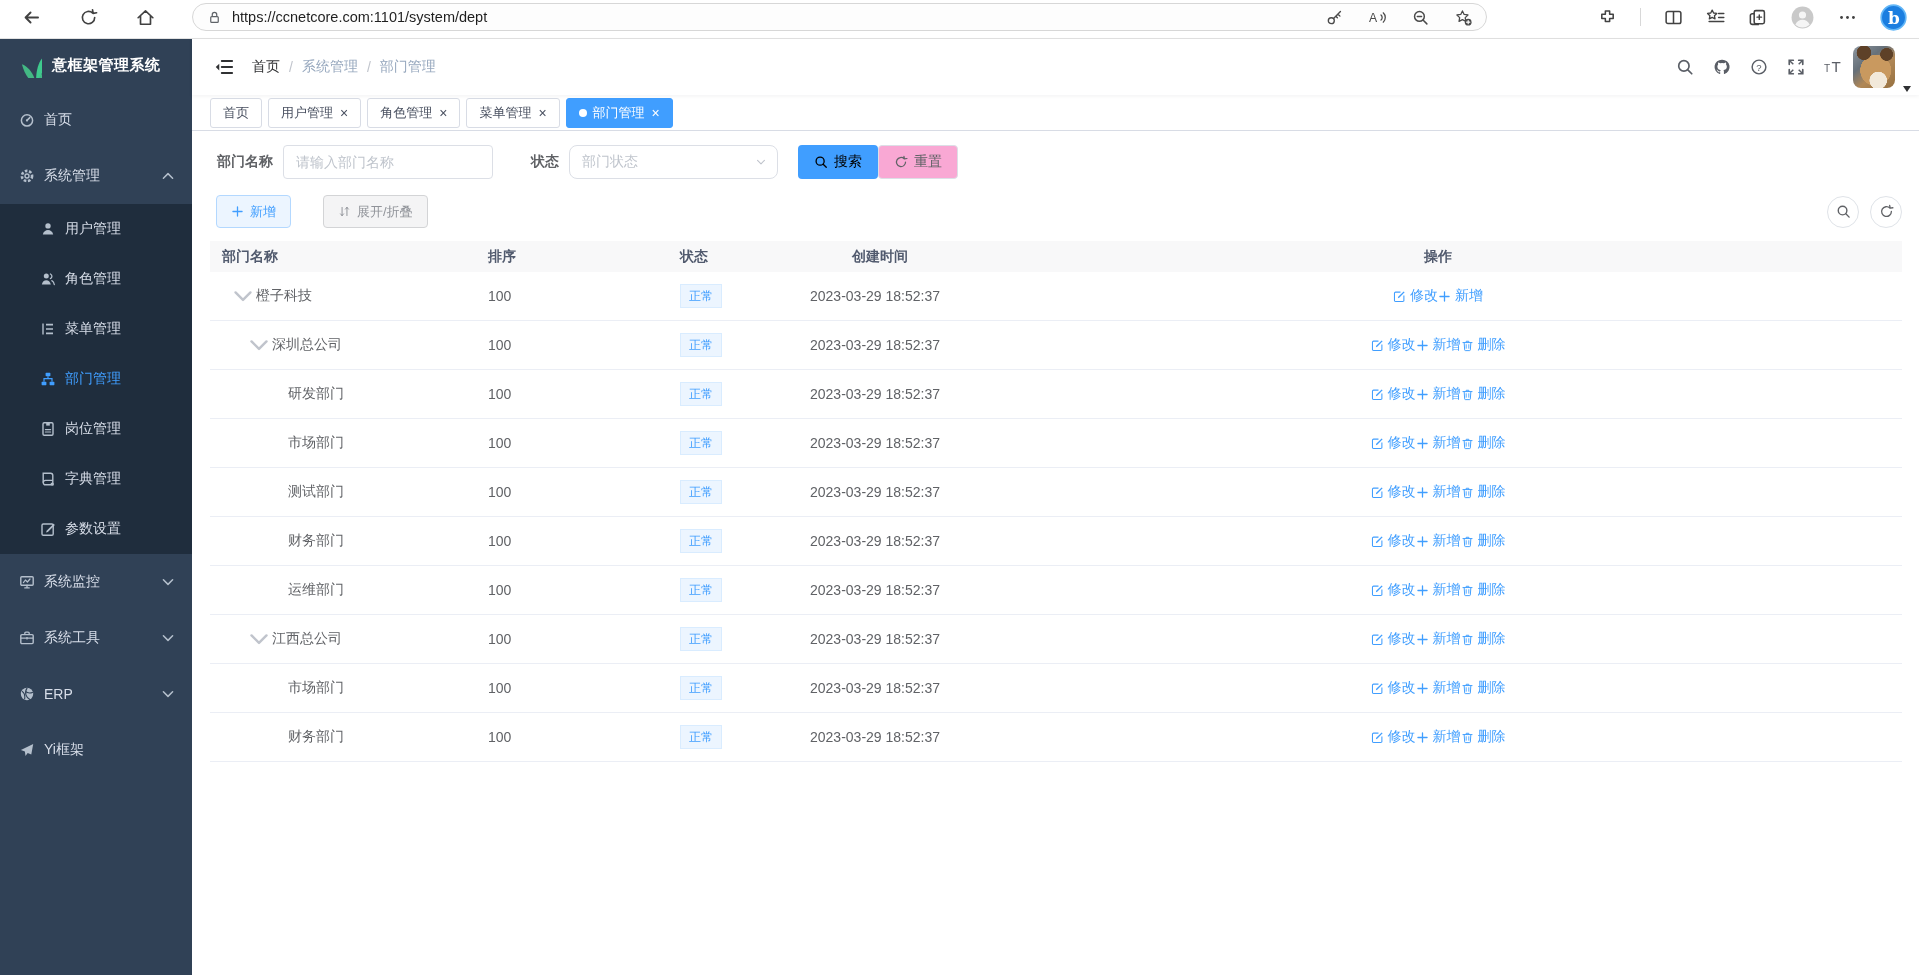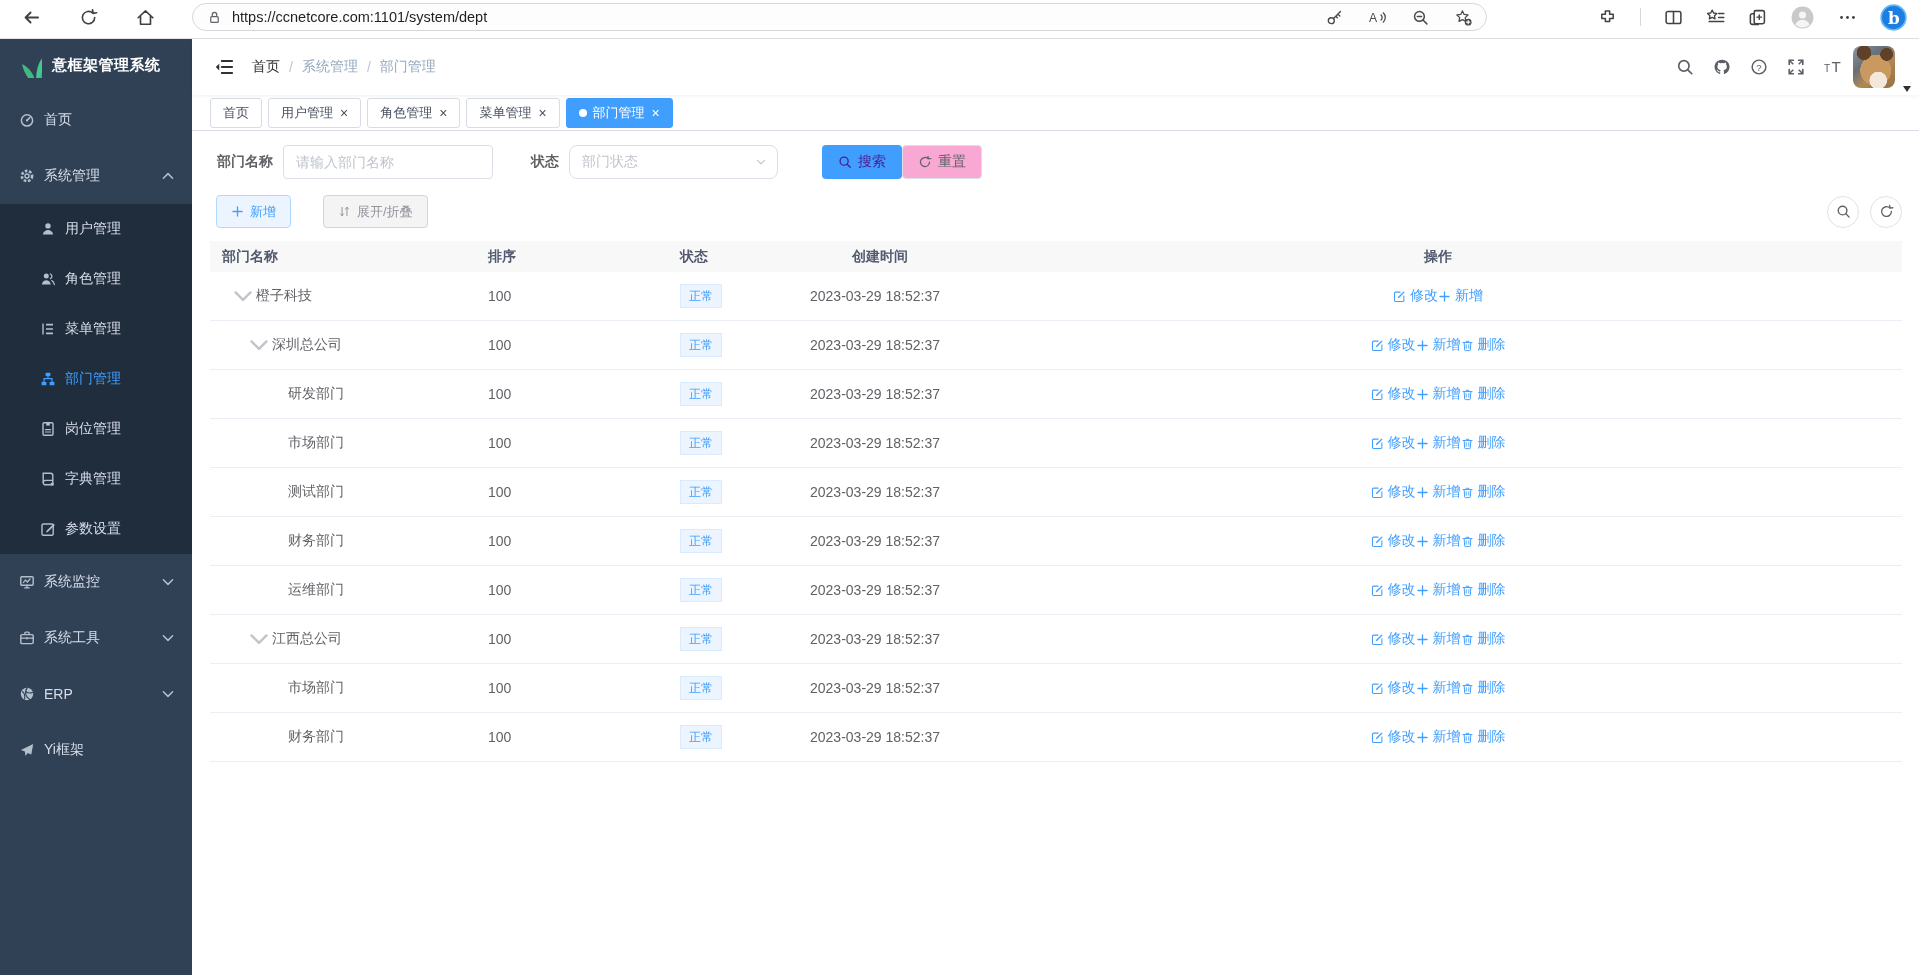--- a/index.html
+++ b/index.html
@@ -76,21 +76,21 @@
     padding:0 12px;font-size:14px;color:#606266;outline:none;
     font-family:"Liberation Sans","DejaVu Sans",sans-serif}
   .f-input::placeholder{color:#bfc4cc}
   .lbl-status{margin-left:38px}
   .f-select{width:209px;height:34px;margin-left:10px;border:1px solid #dcdfe6;border-radius:8px;
     display:flex;align-items:center;padding:0 10px 0 12px;font-size:14px;color:#bfc4cc;cursor:pointer}
   .f-select .icon{margin-left:auto;color:#c0c4cc;--is:12px}
   .btn{height:34px;border-radius:4px;font-size:14px;display:inline-flex;align-items:center;
     justify-content:center;gap:6px;cursor:pointer;border:1px solid transparent;padding:0 15px}
   .btn .icon{--is:14px}
-  .btn-search{margin-left:44px;background:#409eff;color:#4c1d95}
+  .btn-search{margin-left:20px;background:#409eff;color:#000000}
   .btn-reset{background:#f9a8d4;border-color:#dcdfe6;color:#606266}
 
   .toolbar-row{display:flex;align-items:center;margin-top:16px;height:33px}
   .btn-sm{height:33px;font-size:13px;padding:0 14px}
   .btn-add{margin-left:6px;background:#ecf5ff;border-color:#b3d8ff;color:#409eff}
   .btn-add .icon{--is:13px}
   .btn-expand{margin-left:32px;background:#f4f4f5;border-color:#d3d4d6;color:#909399}
   .btn-expand .icon{--is:13px}
   .circle-btns{margin-left:auto;display:flex;gap:11px}
   .circle-btn{width:32px;height:32px;border-radius:50%;border:1px solid #dfe3e8;background:#fff;

